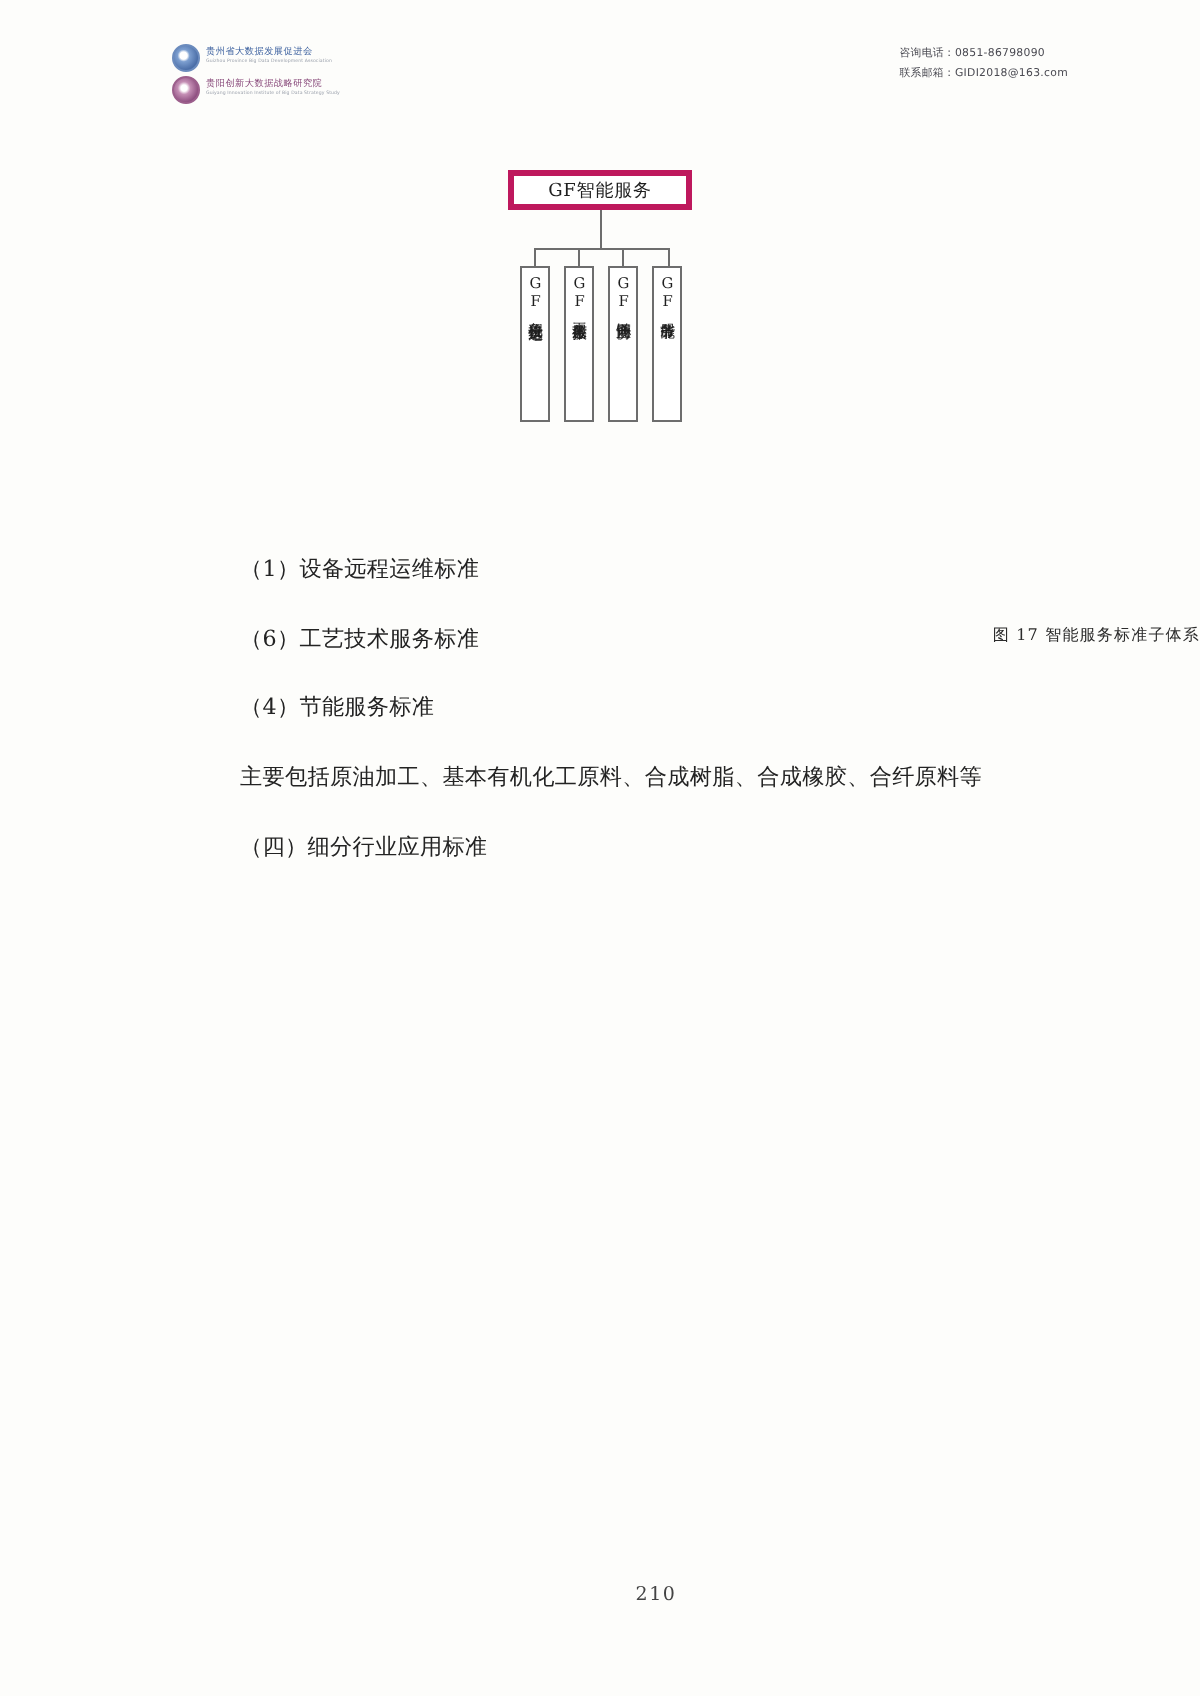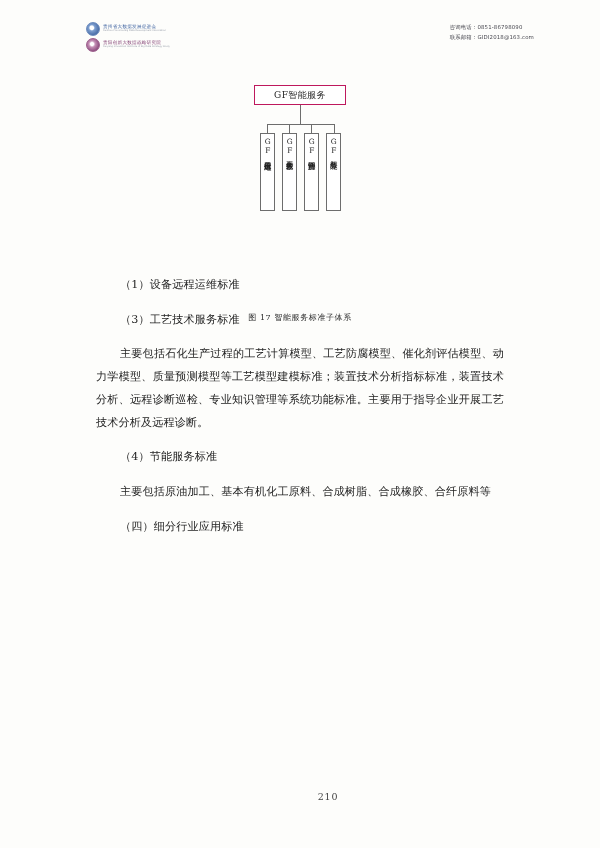--- a/index.html
+++ b/index.html
@@ -106,21 +106,21 @@
     position: relative;
     width: 600px;
     height: 152px;
   }
   .root-box {
     position: absolute;
     left: 254px;
     top: 7px;
     width: 92px;
     height: 20px;
-    border: 1px solid #be185d;
+    border: 3px solid #be185d;
     background: #ffffff;
     display: flex;
     align-items: center;
     justify-content: center;
     box-sizing: border-box;
   }
   .root-label {
     font-size: 9px;
     color: #1f1f1f;
     letter-spacing: 0.4px;
@@ -181,21 +181,21 @@
     padding-top: 3px;
     white-space: nowrap;
     font-family: "DejaVu Serif", "Liberation Serif", serif;
   }
 
   .fig-caption {
     position: absolute;
     top: 234px;
     left: 0;
     width: 600px;
-    text-align: center;
+    text-align: right;
     font-size: 8px;
     color: #2b2b2b;
     letter-spacing: 0.6px;
     font-family: "DejaVu Serif", "Liberation Serif", serif;
   }
 
   
   .body-text {
     position: absolute;
     top: 262px;
@@ -295,22 +295,21 @@
       </div>
 
     </div>
     <div class="fig-caption">图 17  智能服务标准子体系</div>
   </div>
 
   <div class="body-text">
 
     <p class="para heading">（1）设备远程运维标准</p>
 
-    <p class="para heading">（3）工艺技术服务标准</p>
-    <p class="para indent">主要包括石化生产过程的工艺计算模型、工艺防腐模型、催化剂评估模型、动力学模型、质量预测模型等工艺模型建模标准；装置技术分析指标标准，装置技术分析、远程诊断巡检、专业知识管理等系统功能标准。主要用于指导企业开展工艺技术分析及远程诊断。</p>
+    <p class="para heading">（6）工艺技术服务标准</p>
 
 
     <p class="para heading">（4）节能服务标准</p>
 
     <p class="para indent">主要包括原油加工、基本有机化工原料、合成树脂、合成橡胶、合纤原料等</p>
     <p class="para heading">（四）细分行业应用标准</p>
 
   </div>
 
   <div class="footer">

